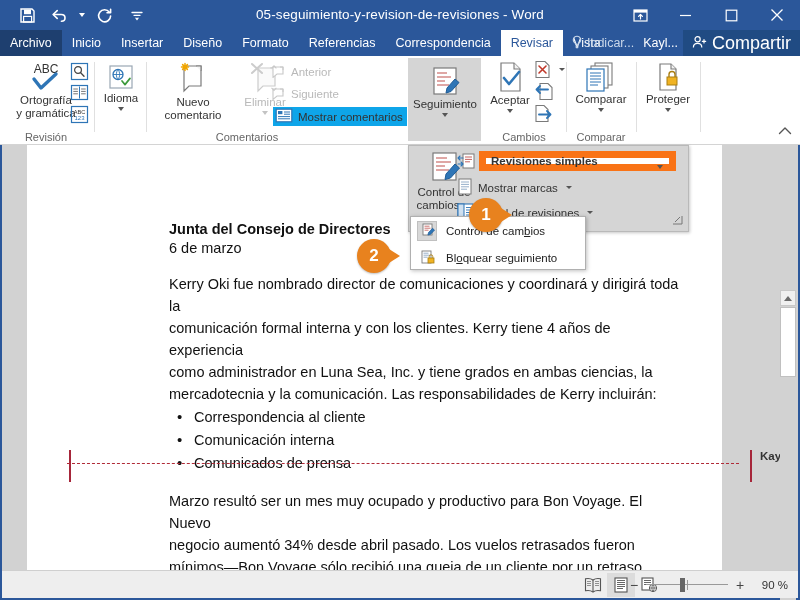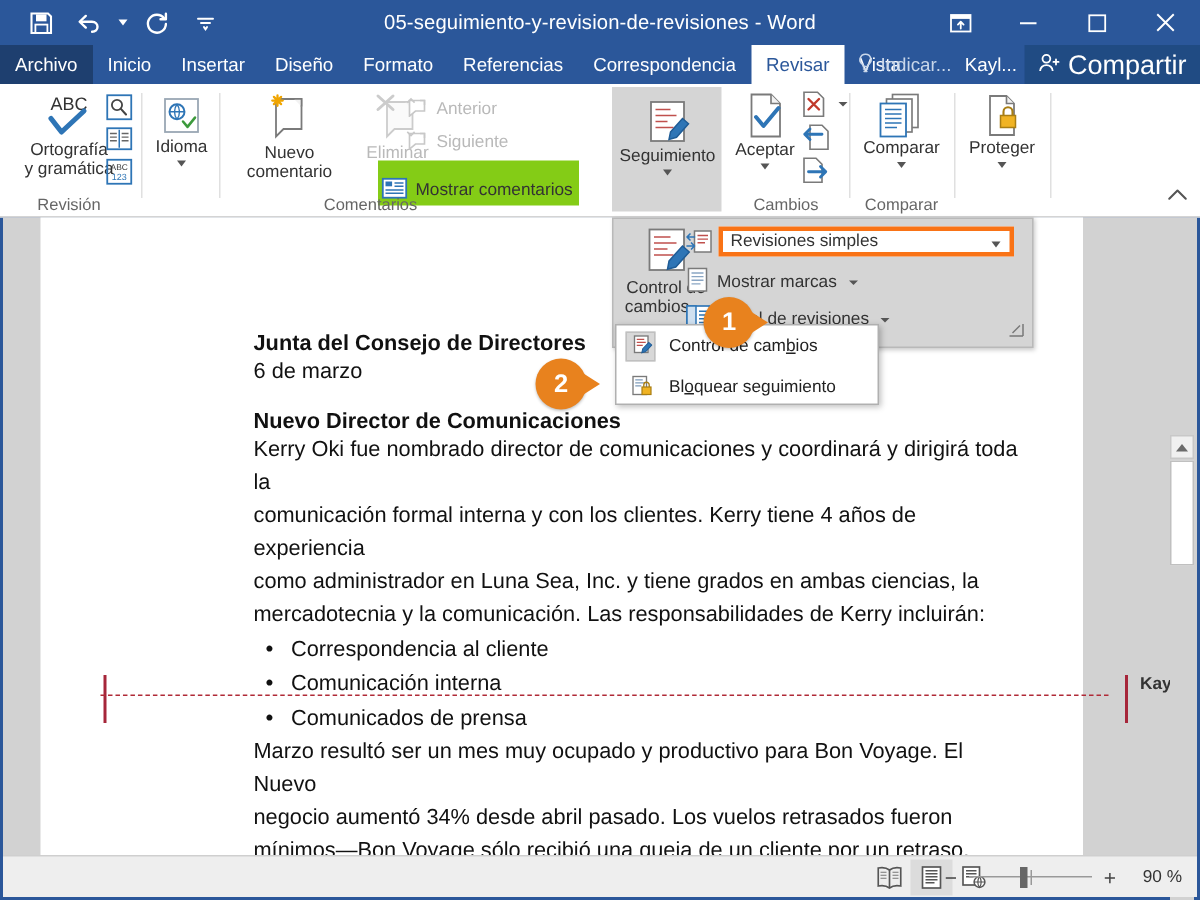--- a/index.html
+++ b/index.html
@@ -91,41 +91,41 @@
   }
   .bigbtn.dim { color: #b9b9b9; }
   .ico { display: flex; align-items: center; justify-content: center; }
   .drop-caret { width: 0; height: 0; border-left: 3.5px solid transparent; border-right: 3.5px solid transparent; border-top: 4px solid #555; margin-top: 2px; }
   .drop-caret.dim { border-top-color: #c3c3c3; }
   .smallbtn {
     position: absolute; display: flex; align-items: center; gap: 5px;
     font-size: 11.5px; color: #333333; white-space: nowrap;
   }
   .smallbtn.dim { color: #b9b9b9; }
-  .smallbtn.sel { background: #84cc16; padding: 11px 4px 1px 2px; }
+  .smallbtn.sel { background: #0ea5e9; padding: 1px 4px 1px 2px; margin-left: 21px; }
   .dlg-launcher {
     position: absolute; font-size: 9px; color: #777;
   }
   .ribbon-collapse { position: absolute; right: 8px; bottom: 4px; color: #555; }
 
   .seguimiento-grp {
     position: absolute; left: 408px; top: 2px; width: 73px; height: 83px;
     background: #d5d5d5;
   }
 
   
   .track-panel {
     position: absolute; left: 408px; top: 145px; width: 281px; height: 87px;
     background: #d5d5d5; border: 1px solid #b9b9b9;
     box-shadow: 1px 1px 3px rgba(0,0,0,0.22);
   }
   .combo {
     position: absolute; left: 70px; top: 5px; width: 197px; height: 20px;
-    background: #ffffff; border: 3px solid #f97316;
-    font-size: 11.5px; color: #333; display: flex; align-items: center; padding-left: 5px;
+    background: #ffffff; border: 7px solid #f97316;
+    font-size: 11.5px; color: #333; display: flex; align-items: center; padding-left: 5px; font-weight: bold;
   }
   .combo-caret {
     position: absolute; right: 6px; top: 7px;
     width: 0; height: 0; border-left: 3.5px solid transparent; border-right: 3.5px solid transparent; border-top: 4px solid #555;
   }
   .panel-item {
     position: absolute; display: flex; align-items: center; gap: 5px;
     font-size: 11.5px; color: #333; white-space: nowrap;
   }
   .mini-caret { width: 0; height: 0; border-left: 3px solid transparent; border-right: 3px solid transparent; border-top: 3.5px solid #555; margin-left: 3px; }
@@ -515,21 +515,20 @@
         </svg>
     </div>
   </div>
 
   <div class="docarea">
     <div class="page">
       <div class="doc-content">
         <div class="h-bold">Junta del Consejo de Directores</div>
         <div class="p-line">6 de marzo</div>
         <div style="height:14px;"></div>
-        <div class="h-bold">Nuevo Director de Comunicaciones</div>
         <div class="p-line">Kerry Oki fue nombrado director de comunicaciones y coordinará y dirigirá toda la</div>
         <div class="p-line">comunicación formal interna y con los clientes. Kerry tiene 4 años de experiencia</div>
         <div class="p-line">como administrador en Luna Sea, Inc. y tiene grados en ambas ciencias, la</div>
         <div class="p-line">mercadotecnia y la comunicación. Las responsabilidades de Kerry incluirán:</div>
         <ul class="blist">
           <li>Correspondencia al cliente</li>
           <li>Comunicación interna</li>
           <li>Comunicados de prensa</li>
         </ul>
       </div>

